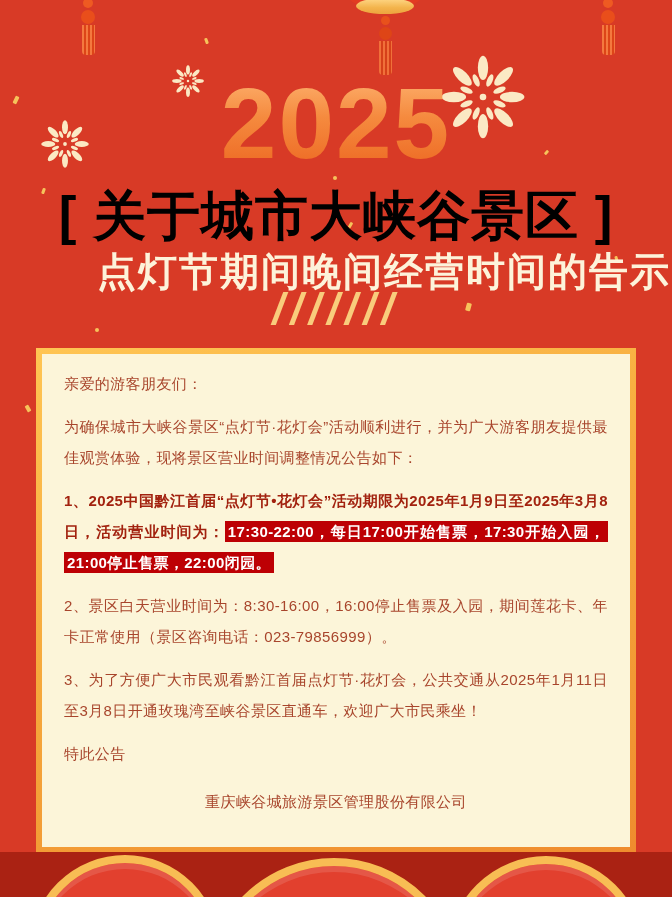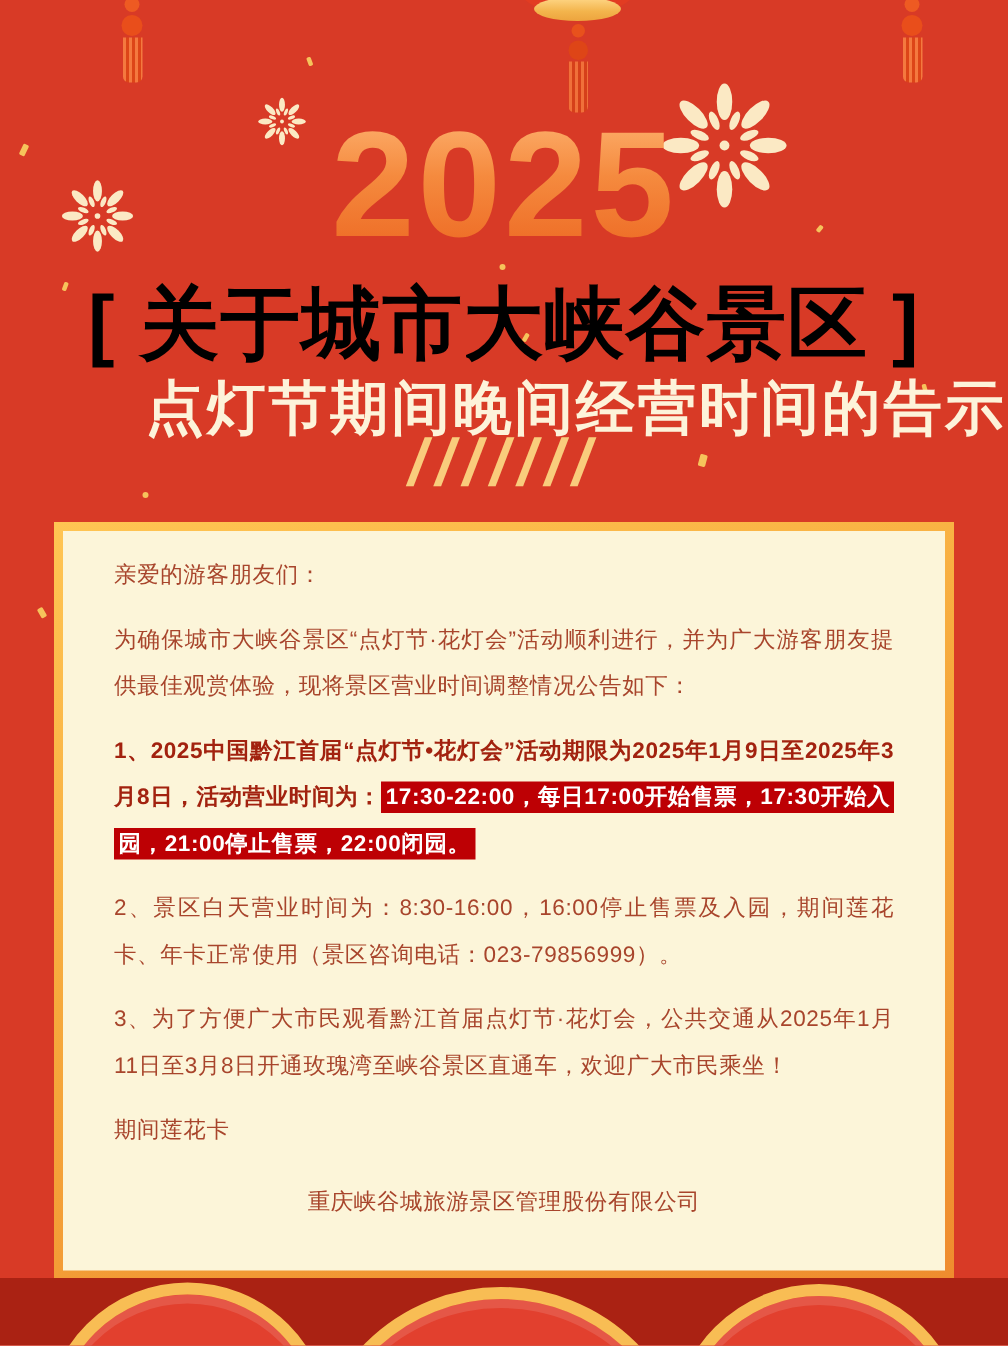--- a/index.html
+++ b/index.html
@@ -76,21 +76,21 @@
   }
 
   
   .notice-card {
     position:absolute; left:36px; top:348px; width:600px; height:505px;
     background:linear-gradient(160deg,#ffc553 0%,#f6a93c 45%,#ef8c2e 100%);
     padding:6px; box-sizing:border-box;
   }
   .card-inner {
     width:100%; height:100%; box-sizing:border-box; overflow:hidden;
-    background:#fcf5d9; padding:14px 34px 10px;
+    background:#fcf5d9; padding:14px 22px 10px;
     color:#a8452c; font-size:15px; line-height:31px; letter-spacing:0.4px;
     text-align:justify;
   }
   .card-inner p { margin:0 0 12px; }
   .item-strong { color:#a2220f; font-weight:bold; }
   .hl {
     background:#bd0004; color:#ffffff; padding:2px 3px;
     -webkit-box-decoration-break:clone; box-decoration-break:clone;
   }
   .signature { text-align:center; margin-top:16px; line-height:33px; }
@@ -186,21 +186,21 @@
   <div class="sub-title">点灯节期间晚间经营时间的告示</div>
   <div class="slashes">///////</div>
 
   <div class="notice-card">
     <div class="card-inner">
       <p>亲爱的游客朋友们：</p>
       <p>为确保城市大峡谷景区“点灯节·花灯会”活动顺利进行，并为广大游客朋友提供最佳观赏体验，现将景区营业时间调整情况公告如下：</p>
       <p class="item-strong"><span>1、2025中国黔江首届“点灯节•花灯会”活动期限为2025年1月9日至2025年3月8日，活动营业时间为：</span><span class="hl">17:30-22:00，每日17:00开始售票，17:30开始入园，21:00停止售票，22:00闭园。</span></p>
       <p>2、景区白天营业时间为：8:30-16:00，16:00停止售票及入园，期间莲花卡、年卡正常使用（景区咨询电话：023-79856999）。</p>
       <p>3、为了方便广大市民观看黔江首届点灯节·花灯会，公共交通从2025年1月11日至3月8日开通玫瑰湾至峡谷景区直通车，欢迎广大市民乘坐！</p>
-      <p>期间莲花卡</p>
+      <p>特此公告</p>
       <div class="signature">
         <div>重庆峡谷城旅游景区管理股份有限公司</div>
       </div>
     </div>
   </div>
 
   <div class="bottom-strip"></div>
   <div class="scallop s1"></div>
   <div class="scallop s2"></div>
   <div class="scallop s3"></div>

